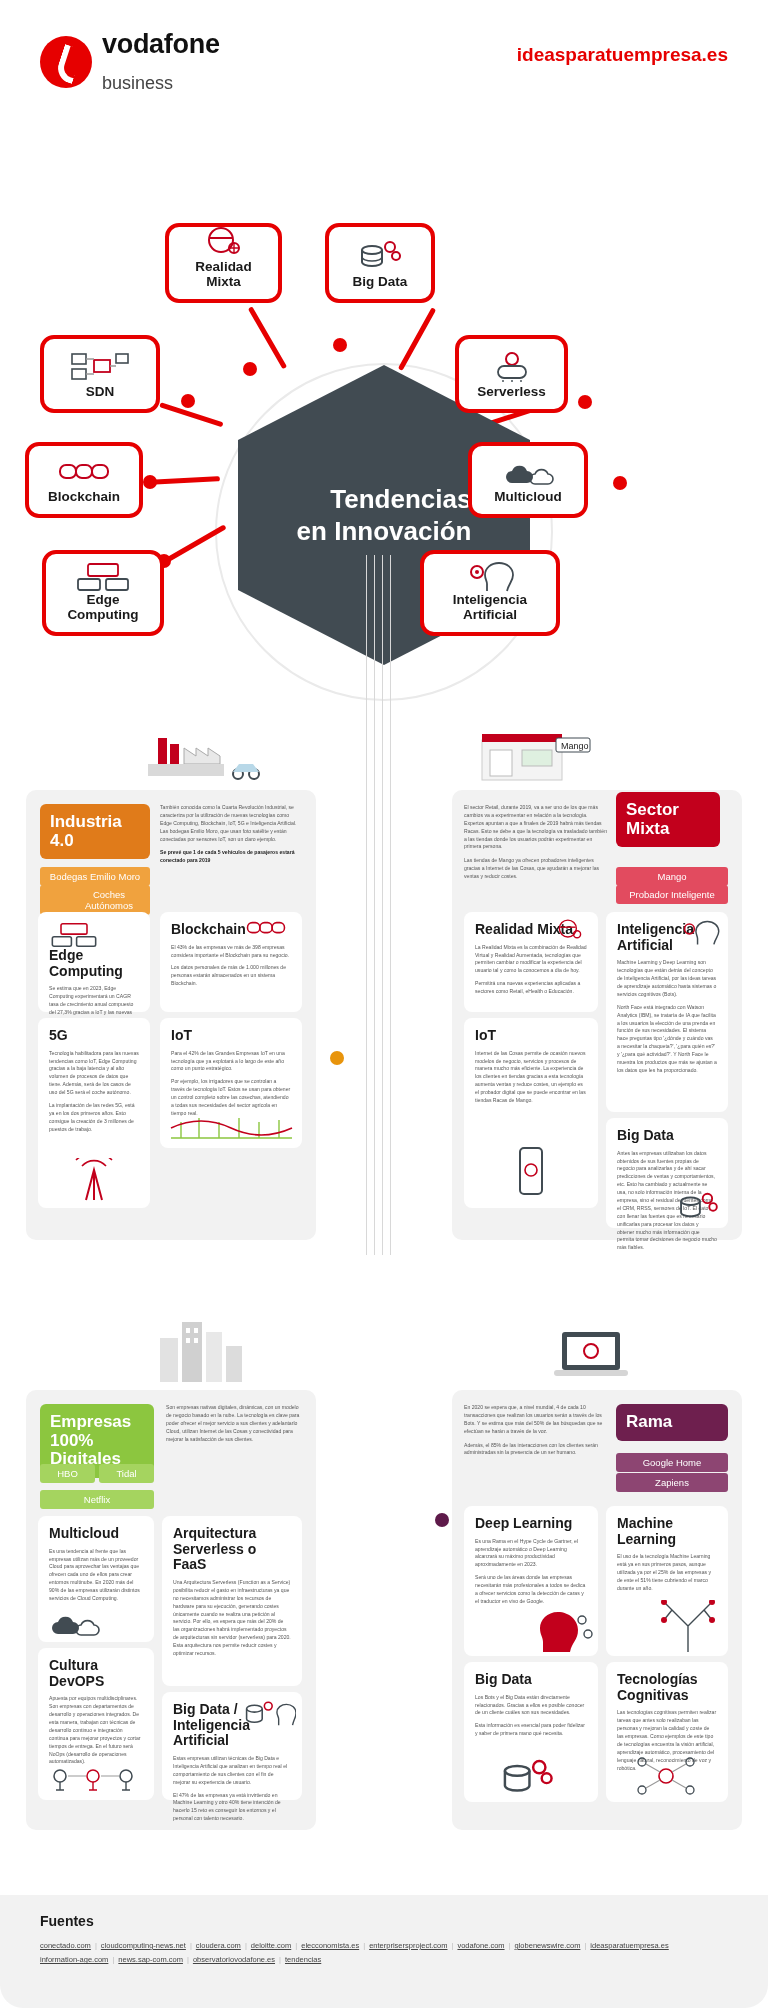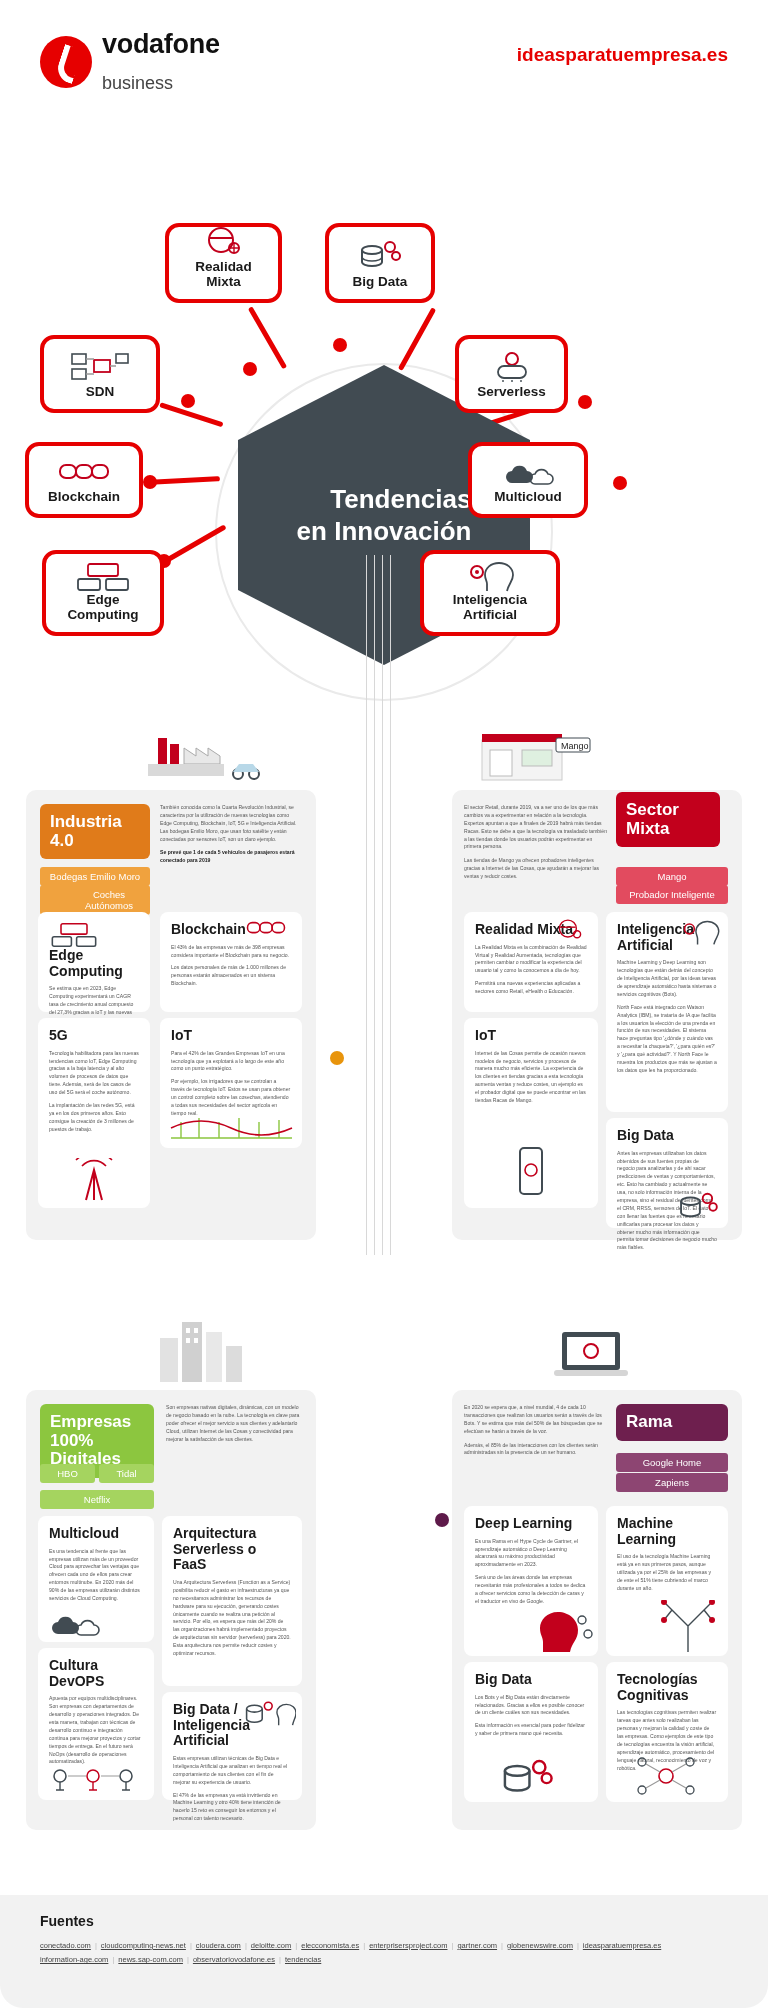--- a/index.html
+++ b/index.html
@@ -489,18 +489,18 @@
         <circle cx="6" cy="36" r="4" fill="none" stroke="#414b52" stroke-width="1.3"></circle>
         <circle cx="54" cy="36" r="4" fill="none" stroke="#414b52" stroke-width="1.3"></circle>
         <path d="M10 10l14 8M50 10L36 18M10 34l14-8M50 34L36 26" stroke="#999" stroke-width="1.1"></path>
       </svg>
     </div>
   </div>
 
   <div class="footer">
     <h5>Fuentes</h5>
     <div class="sources">
-      <div id="src1"><span>conectado.com</span><i>|</i><span>cloudcomputing-news.net</span><i>|</i><span>cloudera.com</span><i>|</i><span>deloitte.com</span><i>|</i><span>elecconomista.es</span><i>|</i><span>enterprisersproject.com</span><i>|</i><span>gartner.com</span><i>|</i><span>globenewswire.com</span><i>|</i><span>ideasparatuempresa.es</span></div>
+      <div id="src1"><span>conectado.com</span><i>|</i><span>cloudcomputing-news.net</span><i>|</i><span>cloudera.com</span><i>|</i><span>deloitte.com</span><i>|</i><span>elecconomista.es</span><i>|</i><span>enterprisersproject.com</span><i>|</i><span>vodafone.com</span><i>|</i><span>globenewswire.com</span><i>|</i><span>ideasparatuempresa.es</span></div>
       <div id="src2"><span>information-age.com</span><i>|</i><span>news.sap-com.com</span><i>|</i><span>observatoriovodafone.es</span><i>|</i><span>tendencias</span></div>
     </div>
   </div>
 
 </div>
 
 </body></html>

